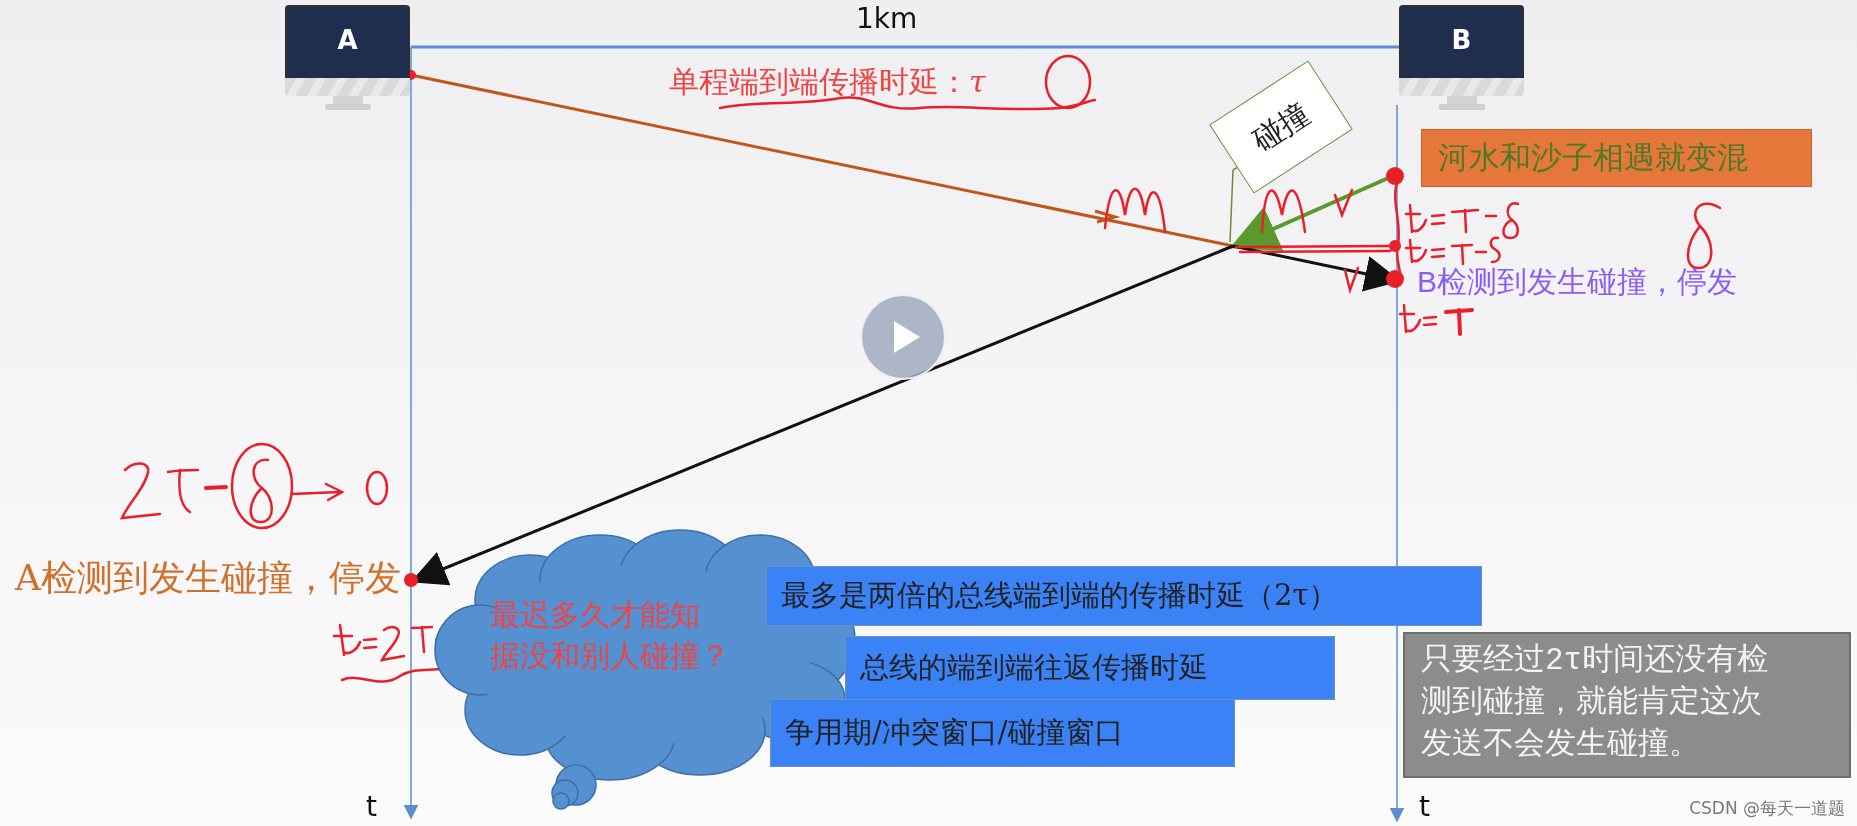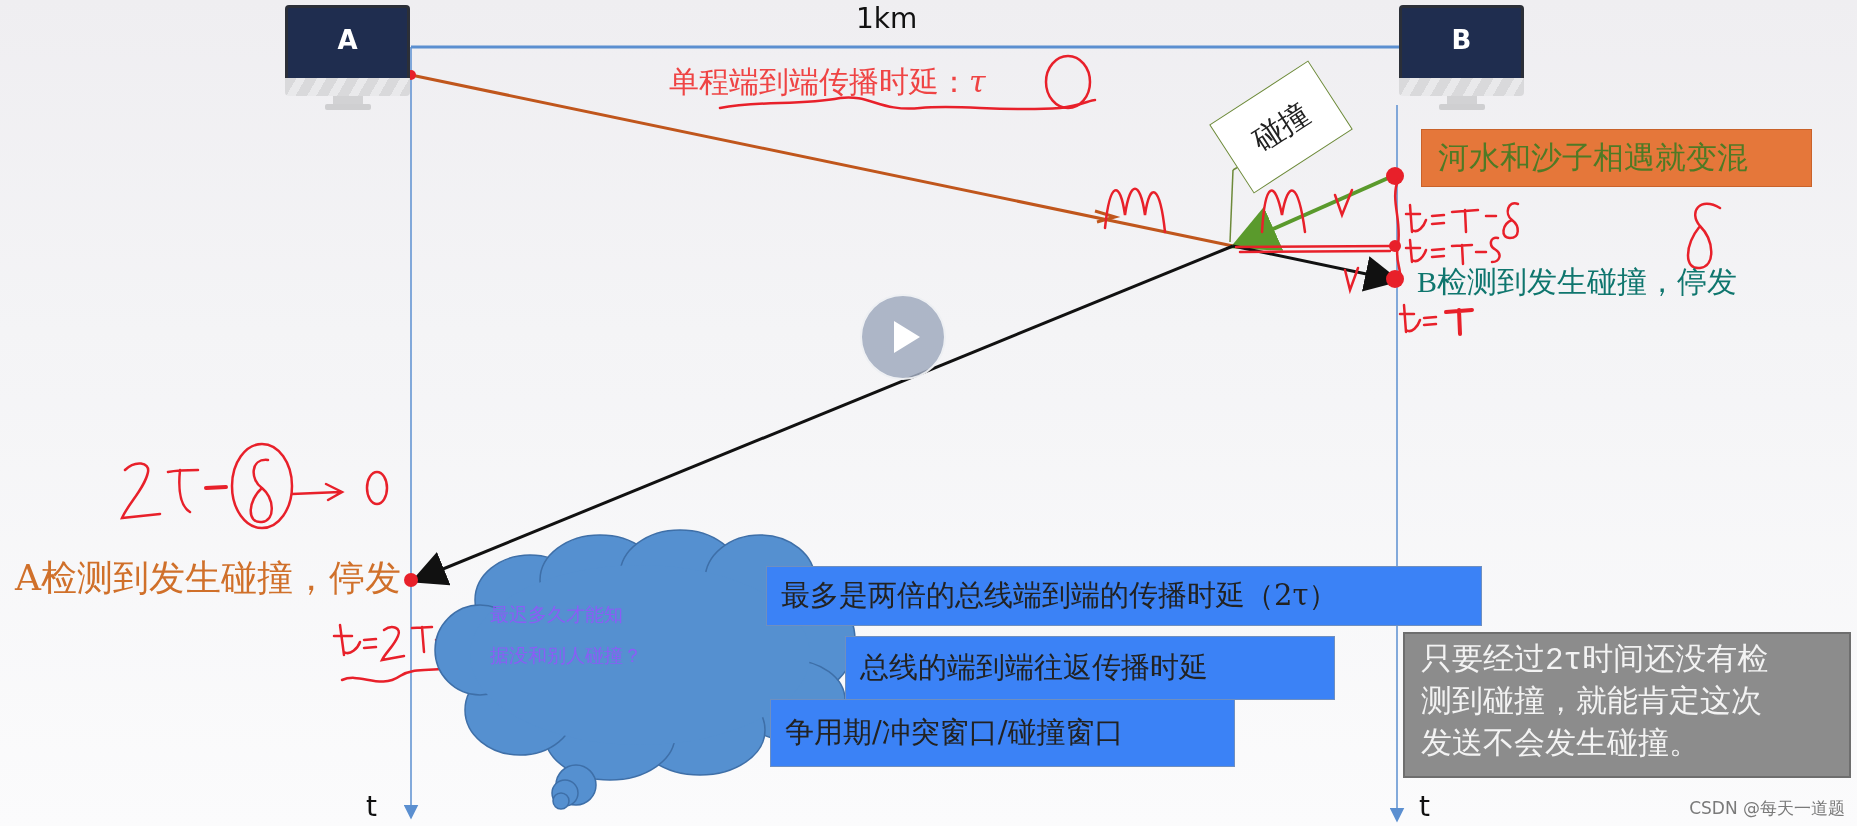--- a/index.html
+++ b/index.html
@@ -38,22 +38,22 @@
     position:absolute; background:#e5773a; border:1px solid #c9622a; box-sizing:border-box;
     color:#4f7a25; font-family:"DejaVu Serif","Liberation Serif",serif; font-size:31px;
     display:flex; align-items:center; padding-left:16px;
   }
   .collision-label {
     position:absolute; width:118px; height:82px; background:#fff; border:1.5px solid #6d8a3a;
     box-sizing:border-box; transform:rotate(-33deg); display:flex; align-items:center; justify-content:center;
     font-family:"DejaVu Serif","Liberation Serif",serif; font-size:30px; color:#222;
   }
   .cloud-text {
-    position:absolute; color:#8b5cf6; font-family:"DejaVu Serif","Liberation Serif",serif;
-    font-size:19px; line-height:41px; width:270px;
+    position:absolute; color:#ef4444; font-family:"DejaVu Serif","Liberation Serif",serif;
+    font-size:30px; line-height:41px; width:270px;
   }
   .play {
     position:absolute; left:860px; top:294px; width:86px; height:86px; border-radius:50%;
     background:rgba(160,170,190,0.85); display:flex; align-items:center; justify-content:center;
     border:2px solid rgba(255,255,255,0.8); box-sizing:border-box;
   }
   .play-tri { width:0; height:0; border-left:26px solid #fff; border-top:16px solid transparent; border-bottom:16px solid transparent; margin-left:8px; }
   .watermark { position:absolute; right:12px; bottom:6px; color:#7a7a7a; font-size:17px; }
 </style>
 </head>
@@ -189,21 +189,21 @@
 <div class="txt" style="left:856px; top:2px; font-size:28px; color:#111;">1km</div>
 
 <div class="txt" style="left:669px; top:62px; font-size:30px; color:#ef4444; font-family:'DejaVu Serif','Liberation Serif',serif;text-align:center;">
   <span>单程端到端传播时延：</span><span style="font-style:italic;">τ</span>
 </div>
 
 <div class="collision-label" style="left:1222px; top:86px;">碰撞</div>
 
 <div class="orangebox" style="left:1421px; top:129px; width:391px; height:58px;">河水和沙子相遇就变混</div>
 
-<div class="txt" style="left:1417px; top:262px; font-size:30px; color:#0f766e; font-family:Liberation Serif, serif;">B检测到发生碰撞，停发</div>
+<div class="txt" style="left:1417px; top:262px; font-size:30px; color:#8b5cf6; font-family:Liberation Sans, sans-serif;">B检测到发生碰撞，停发</div>
 
 <div class="txt" style="left:15px; top:554px; font-size:36px; color:#d0702a; font-family:'DejaVu Serif','Liberation Serif',serif;">A检测到发生碰撞，停发</div>
 
 <div class="cloud-text" style="left:490px; top:594px;">
   <div>最迟多久才能知</div>
   <div>据没和别人碰撞？</div>
 </div>
 
 <div class="box" style="left:766px; top:566px; width:716px; height:60px;">最多是两倍的总线端到端的传播时延（2τ）</div>
 <div class="box" style="left:845px; top:636px; width:490px; height:64px;">总线的端到端往返传播时延</div>

